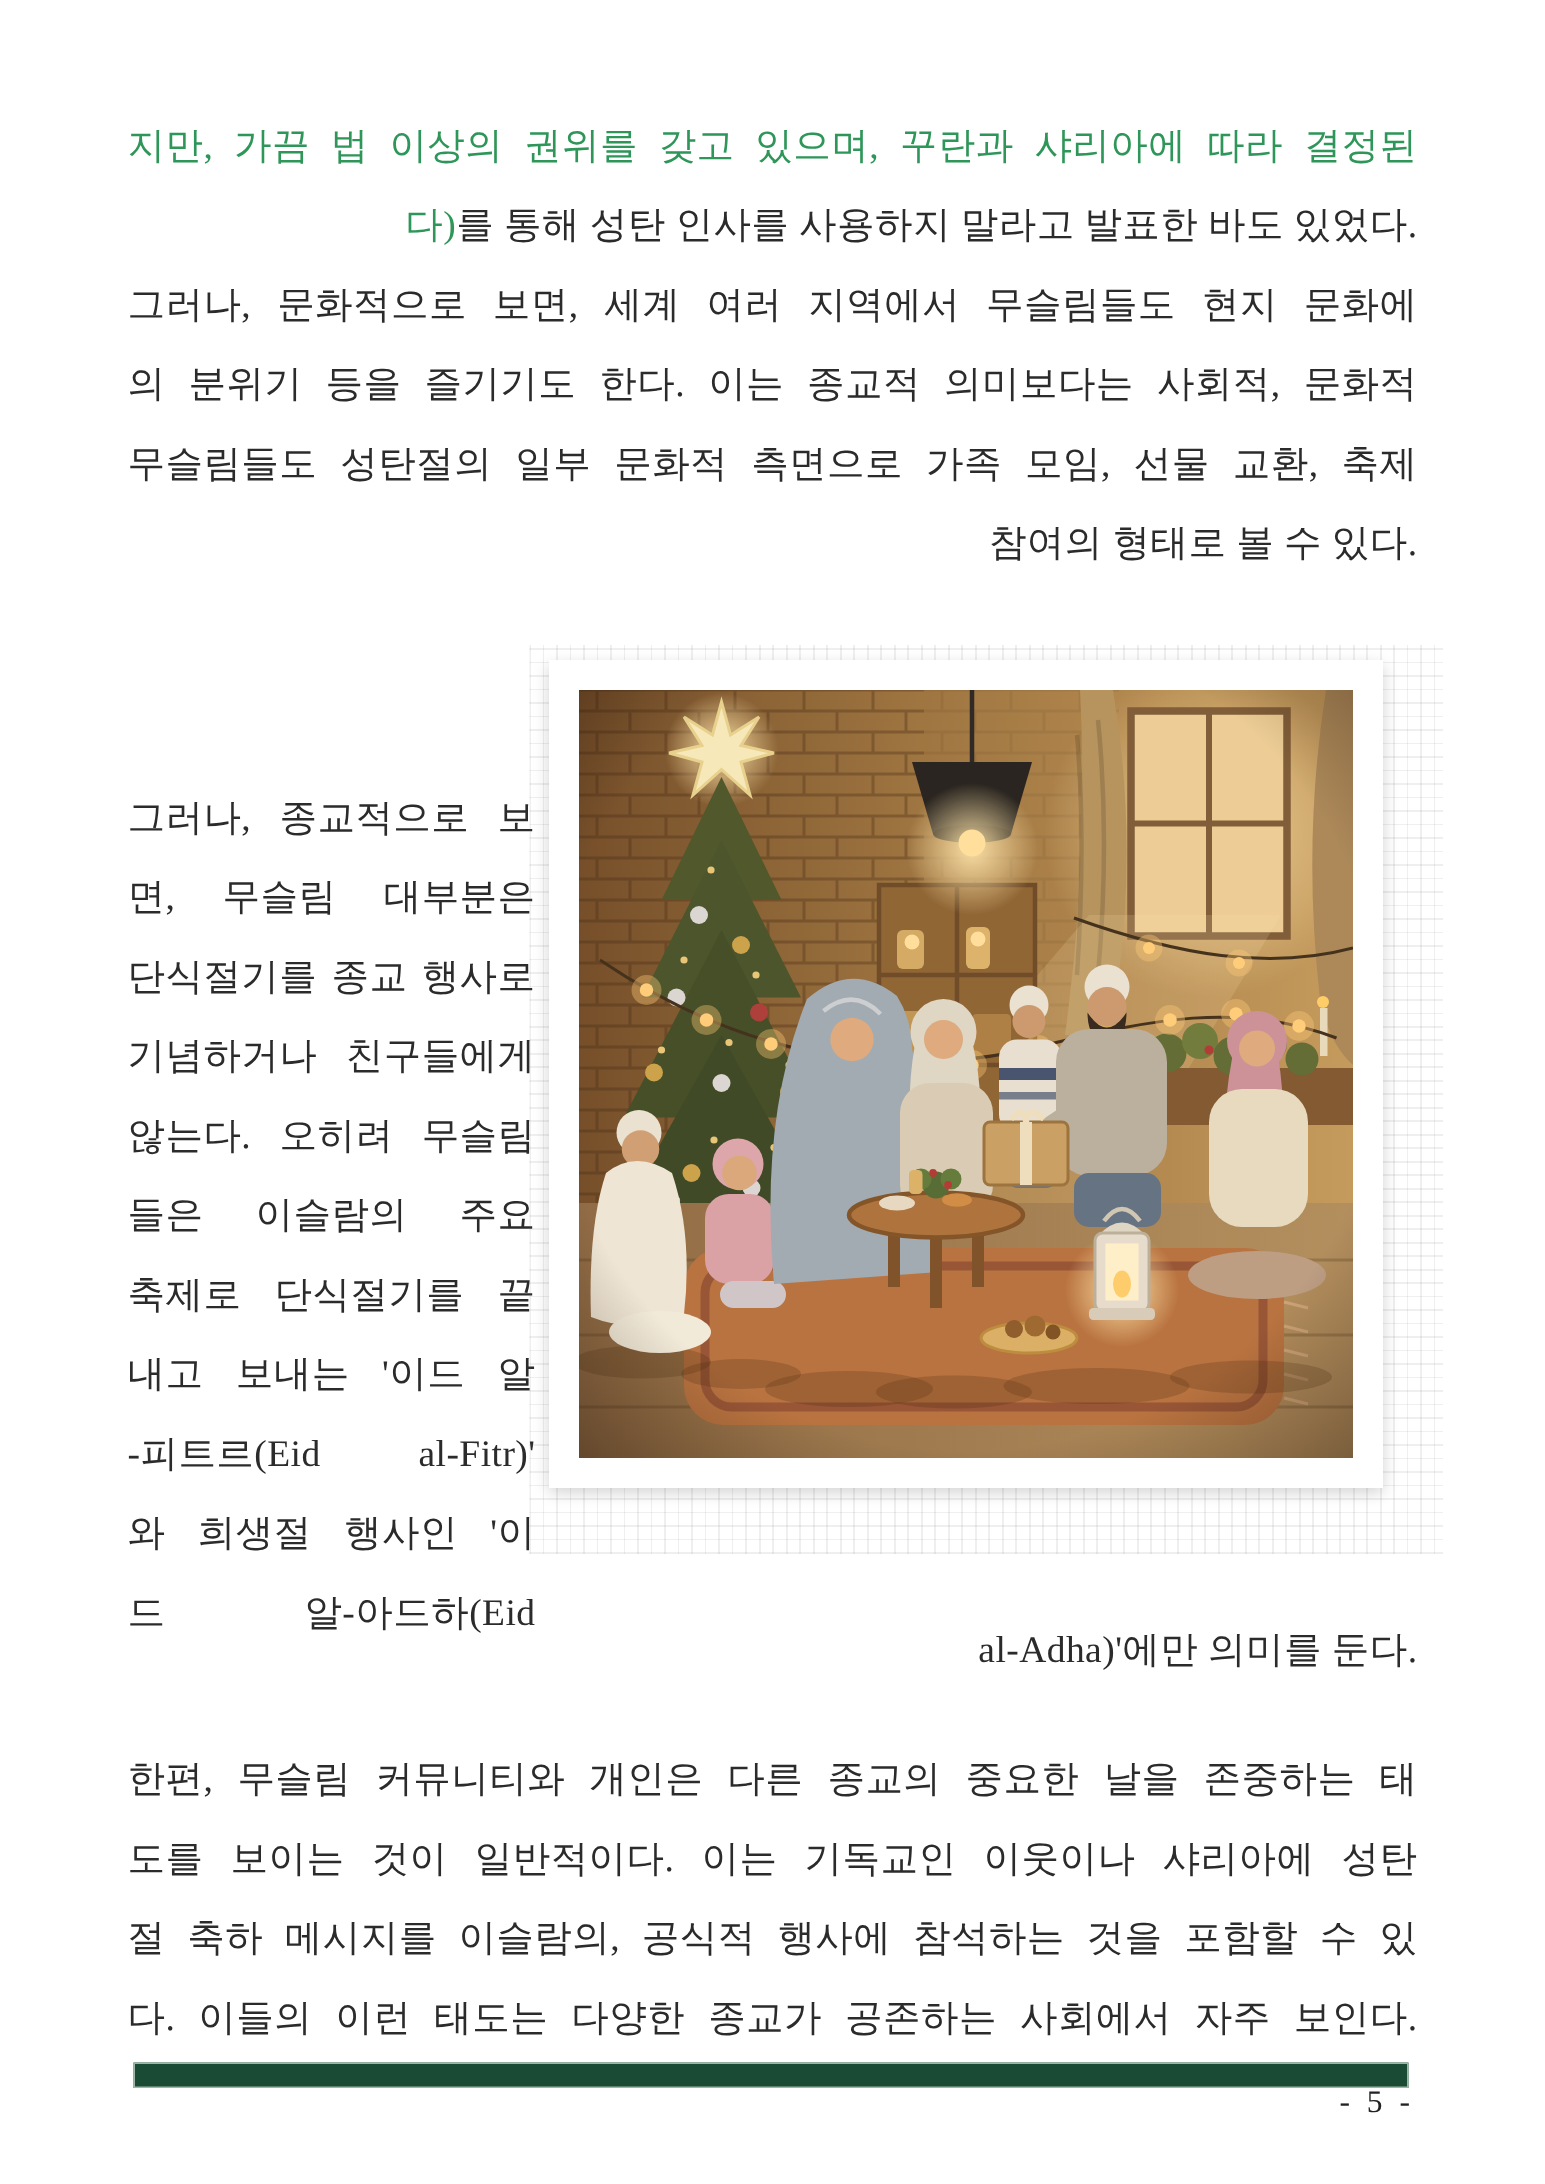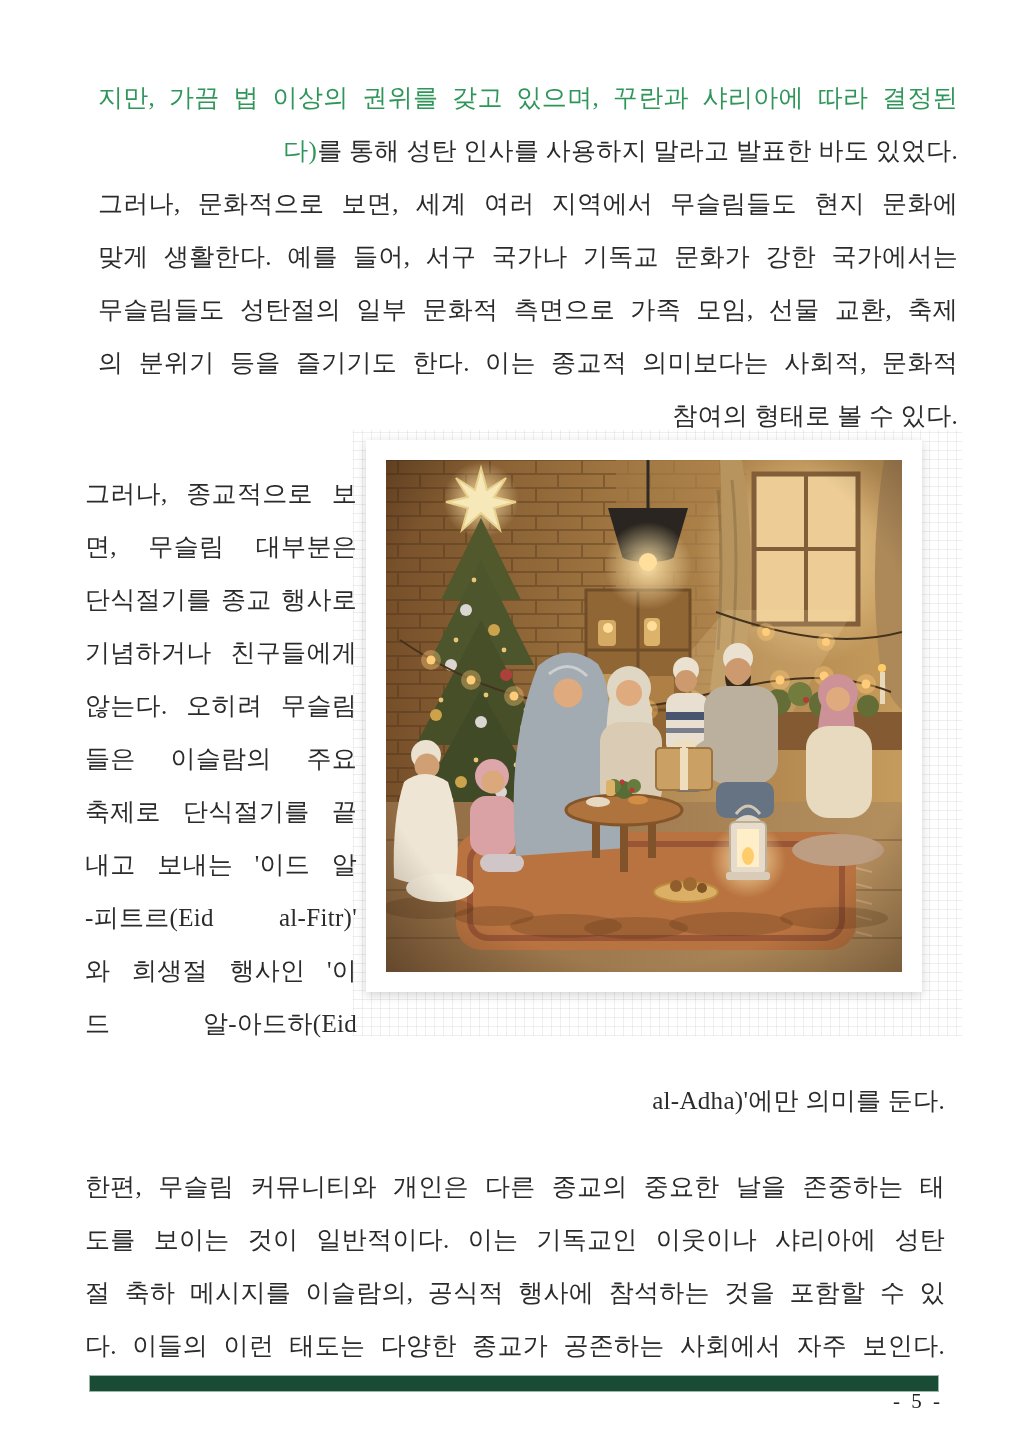--- a/index.html
+++ b/index.html
@@ -40,31 +40,30 @@
   .page-number {
     position:absolute; right:87px; top:1389px; font-size:21px;
     letter-spacing:3px; color:#222;
   }
 </style>
 </head>
 <body>
 
 <div class="page">
 
-  <div class="tblock" style="top:71px;margin-left:13px;">
+  <div class="tblock" style="top:71px;">
     <div class="tline j green">지만, 가끔 법 이상의 권위를 갖고 있으며, 꾸란과 샤리아에 따라 결정된</div>
     <div class="tline l"><span class="green">다)</span><span>를 통해 성탄 인사를 사용하지 말라고 발표한 바도 있었다.</span></div>
     <div class="tline j">그러나, 문화적으로 보면, 세계 여러 지역에서 무슬림들도 현지 문화에</div>
-    <div class="tline j">맞게 생활한다. 예를 들어, 서구 국가나 기독교 문화가 강한 국가에서는</div>
+    <div class="tline j">의 분위기 등을 즐기기도 한다. 이는 종교적 의미보다는 사회적, 문화적</div>
     <div class="tline j">무슬림들도 성탄절의 일부 문화적 측면으로 가족 모임, 선물 교환, 축제</div>
-    <div class="tline j">의 분위기 등을 즐기기도 한다. 이는 종교적 의미보다는 사회적, 문화적</div>
     <div class="tline l">참여의 형태로 볼 수 있다.</div>
   </div>
 
-  <div class="narrowblock" style="top:467px;">
+  <div class="narrowblock" style="top:519px;">
     <div class="tline j">그러나, 종교적으로 보</div>
     <div class="tline j">면, 무슬림 대부분은</div>
     <div class="tline j">단식절기를 종교 행사로</div>
     <div class="tline j">기념하거나 친구들에게</div>
     <div class="tline j">않는다. 오히려 무슬림</div>
     <div class="tline j">들은 이슬람의 주요</div>
     <div class="tline j">축제로 단식절기를 끝</div>
     <div class="tline j">내고 보내는 '이드 알</div>
     <div class="tline j">-피트르(Eid al-Fitr)'</div>
     <div class="tline j">와 희생절 행사인 '이</div>

